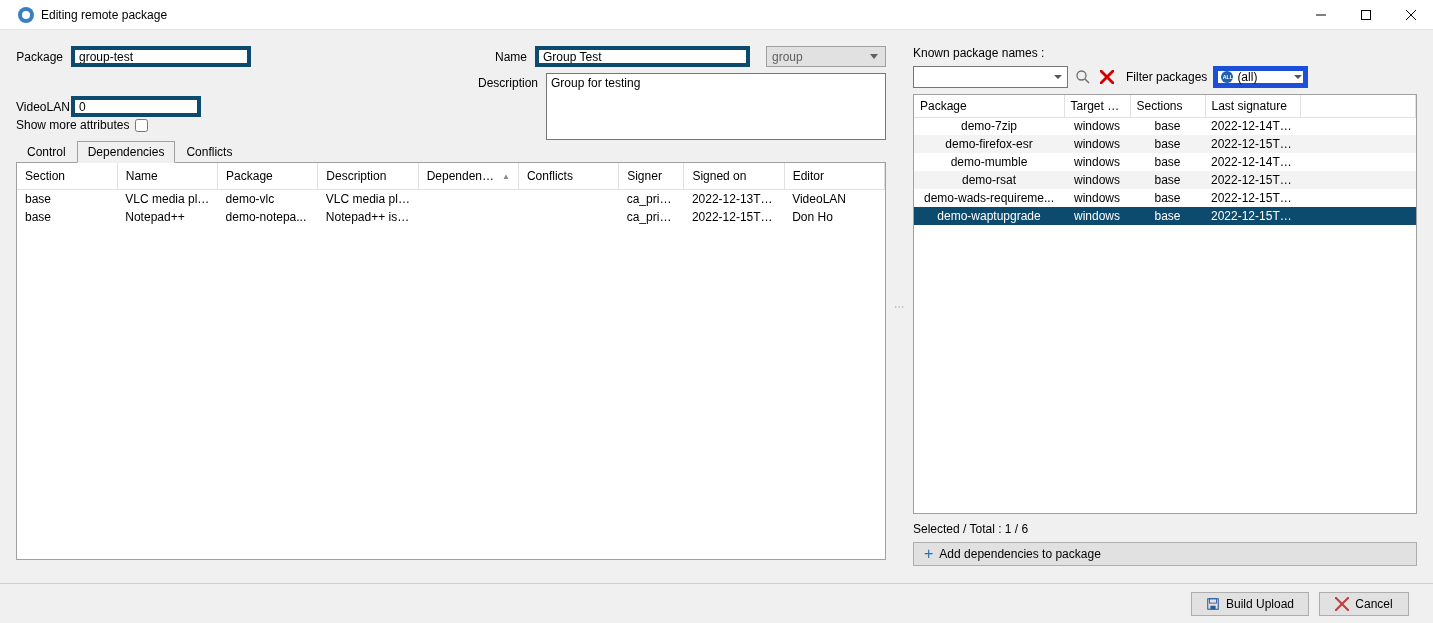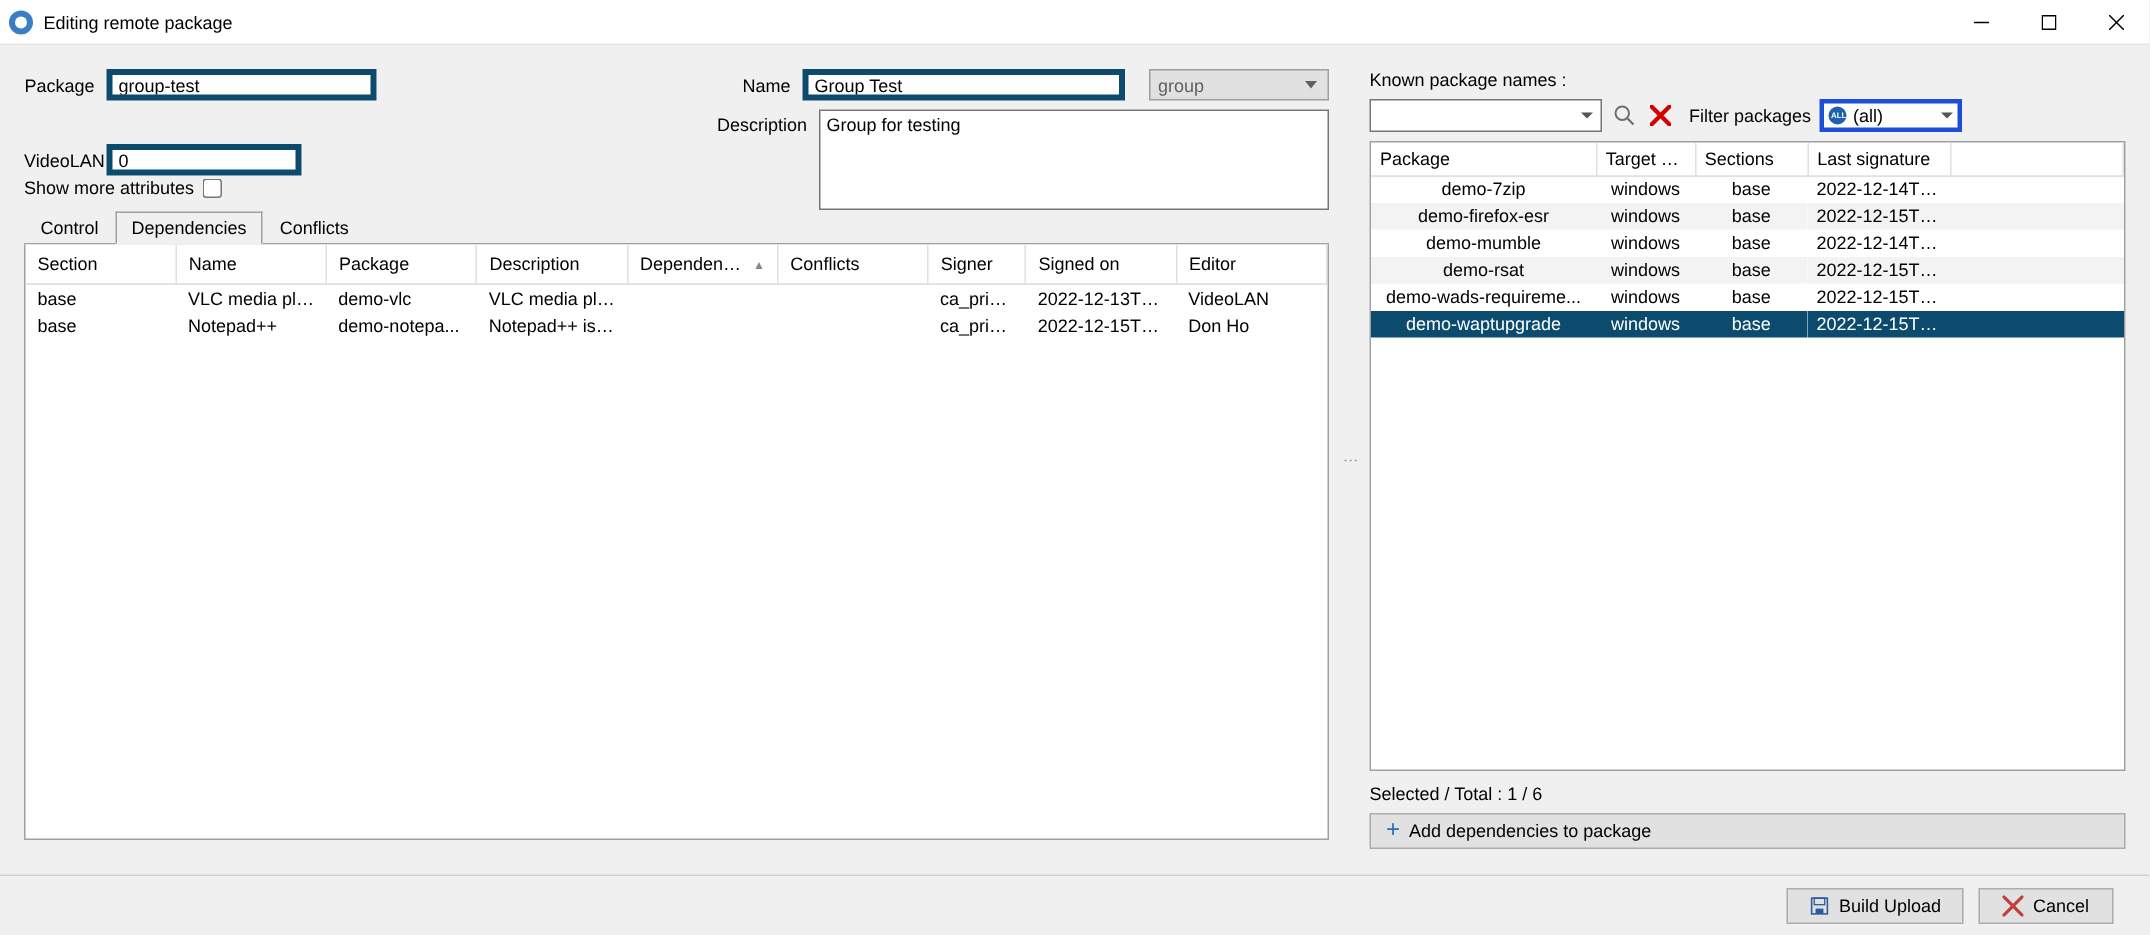--- a/index.html
+++ b/index.html
@@ -1,19 +1,19 @@
 <!DOCTYPE html>
 <html><head>
   <meta charset="utf-8">
   <style>
     * { box-sizing: border-box; margin: 0; padding: 0; font-family: "Segoe UI", Tahoma, sans-serif; font-size: 12px; }
     body { background: #f0f0f0; width: 1433px; height: 623px; overflow: hidden; display: flex; flex-direction: column; }
     
     
-    .titlebar { background: #fff; height: 30px; display: flex; align-items: center; padding-left: 6px; border-bottom: 1px solid #e5e5e5; }
+    .titlebar { background: #fff; height: 30px; display: flex; align-items: center; padding-left: 18px; border-bottom: 1px solid #e5e5e5; }
     .titlebar-icon { width: 16px; height: 16px; background: #3a7ec4; border-radius: 50%; display: flex; align-items: center; justify-content: center; margin-right: 7px; }
     .titlebar-icon::after { content: ''; width: 8px; height: 8px; background: #fff; border-radius: 50%; }
     .titlebar-title { color: #000; flex: 1; }
     .winbtns { display: flex; }
     .winbtn { width: 45px; height: 30px; display: flex; align-items: center; justify-content: center; cursor: pointer; }
     .winbtn svg { width: 10px; height: 10px; }
     
     
     .content { flex: 1; display: flex; flex-direction: column; padding: 16px; position: relative; }
     .form-row { display: flex; align-items: center; margin-bottom: 6px; }
@@ -50,21 +50,21 @@
     .splitter::after { content: '⋮'; color: #999; font-size: 10px; letter-spacing: -1px; line-height: 3px; writing-mode: vertical-rl; }
     .right-panel { flex: 1; display: flex; flex-direction: column; }
     .right-top-label { margin-bottom: 6px; }
     .right-controls { display: flex; align-items: center; gap: 6px; margin-bottom: 6px; }
     .pkg-combo-wrap { width: 155px; position: relative; }
     .pkg-combo { width: 100%; height: 22px; border: 1px solid #767676; padding: 2px 20px 2px 4px; background: #fff; }
     .pkg-combo-wrap::after { content: ''; position: absolute; right: 6px; top: 9px; border-left: 4px solid transparent; border-right: 4px solid transparent; border-top: 4px solid #555; pointer-events: none; }
     .icon-btn { width: 18px; height: 18px; display: flex; align-items: center; justify-content: center; cursor: pointer; }
     .filter-label { margin-left: 4px; }
     .filter-combo-wrap { position: relative; width: 95px; }
-    .filter-combo { width: 100%; height: 22px; border: 3px solid #1d4ed8; background: #fff; display: flex; align-items: center; padding-left: 3px; gap: 4px; }
+    .filter-combo { width: 100%; height: 22px; border: 5px solid #1d4ed8; background: #fff; display: flex; align-items: center; padding-left: 3px; gap: 4px; }
     .filter-combo-wrap::after { content: ''; position: absolute; right: 6px; top: 9px; border-left: 4px solid transparent; border-right: 4px solid transparent; border-top: 4px solid #555; pointer-events: none; }
     .filter-dot { width: 12px; height: 12px; border-radius: 50%; background: #1f5fb0; display: flex; align-items: center; justify-content: center; color: #fff; font-size: 7px; font-weight: bold; }
     .filter-dot::after { content: 'ALL'; transform: scale(0.75); }
     
     .right-table-wrap { background: #fff; border: 1px solid #a0a0a0; flex: 1; overflow: auto; }
     .pkg-table { width: 100%; border-collapse: collapse; table-layout: fixed; }
     .pkg-table th { text-align: left; padding: 3px 6px; font-weight: normal; border-right: 1px solid #e0e0e0; border-bottom: 1px solid #e0e0e0; height: 22px; vertical-align: middle; white-space: nowrap; overflow: hidden; text-overflow: ellipsis; }
     .pkg-table td { padding: 1px 6px; height: 18px; white-space: nowrap; overflow: hidden; text-overflow: ellipsis; text-align: center; }
     .pkg-table tr.alt td { background: #f3f3f3; }
     .pkg-table tr.sel td { background: #0078d7; color: #fff; }

